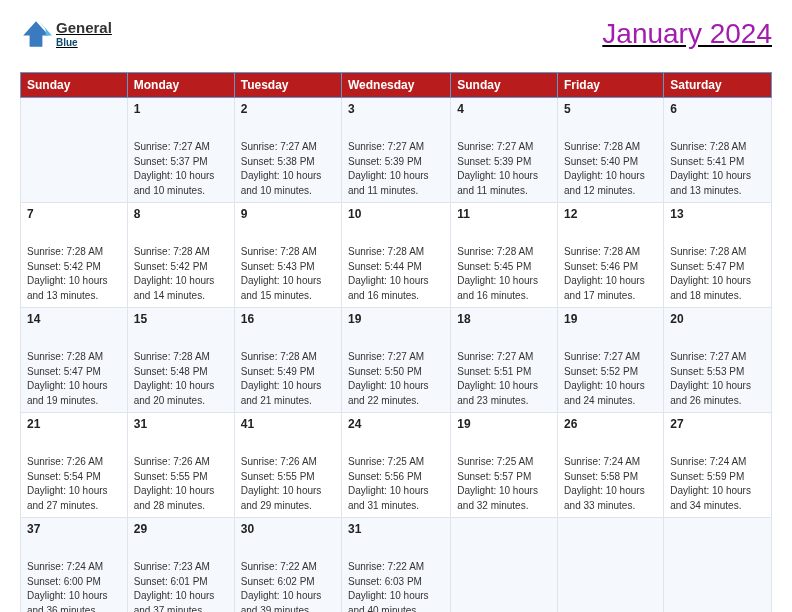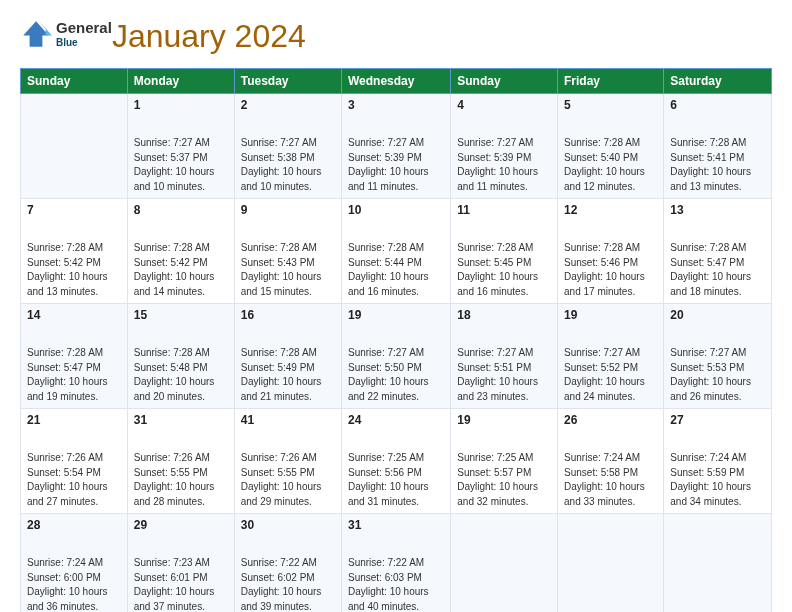--- a/index.html
+++ b/index.html
@@ -12,22 +12,24 @@
     }
     .page {
       width: 792px;
       height: 612px;
       padding: 18px 20px 10px 20px;
       display: flex;
       flex-direction: column;
     }
     .header {
       display: flex;
+      justify-content: space-between;
       align-items: flex-start;
-      margin-bottom: 13px;
+      margin-bottom: 22px;
+      text-decoration: underline;
     }
     .logo {
       display: flex;
       align-items: center;
       gap: 4px;
     }
     .logo-text {
       display: flex;
       flex-direction: column;
       line-height: 1.1;
@@ -43,35 +45,35 @@
       color: #0c4a6e;
     }
     .logo-icon {
       width: 32px;
       height: 32px;
     }
     .title-area {
       text-align: right;
     }
     .month-title {
-      font-size: 32px;
+      font-size: 28px;
       font-weight: normal;
-      color: #a16207;
+      color: #a21caf;
     }
     .location {
       font-size: 14px;
       color: #555;
     }
     table {
       width: 100%;
       border-collapse: collapse;
       flex: 1;
     }
     thead tr {
-      background-color: #15803d;
+      background-color: #b91c1c;
       border-radius: 9px;
     }
     thead th {
       color: #fff;
       font-size: 12px;
       font-weight: bold;
       padding: 5px 6px;
       text-align: left;
       border: 1px solid #5a9ad0;
     }
@@ -334,21 +336,21 @@
           <td>
             <span class="day-number">27</span>
             <div class="day-info" style="white-space: pre-line;">Sunrise: 7:24 AM
 Sunset: 5:59 PM
 Daylight: 10 hours
 and 34 minutes.</div>
           </td>
         </tr>
         <tr>
           <td>
-            <span class="day-number">28</span>
+            <span class="day-number">37</span>
             <div class="day-info" style="white-space: pre-line;">Sunrise: 7:24 AM
 Sunset: 6:00 PM
 Daylight: 10 hours
 and 36 minutes.</div>
           </td>
           <td>
             <span class="day-number">29</span>
             <div class="day-info" style="white-space: pre-line;">Sunrise: 7:23 AM
 Sunset: 6:01 PM
 Daylight: 10 hours

